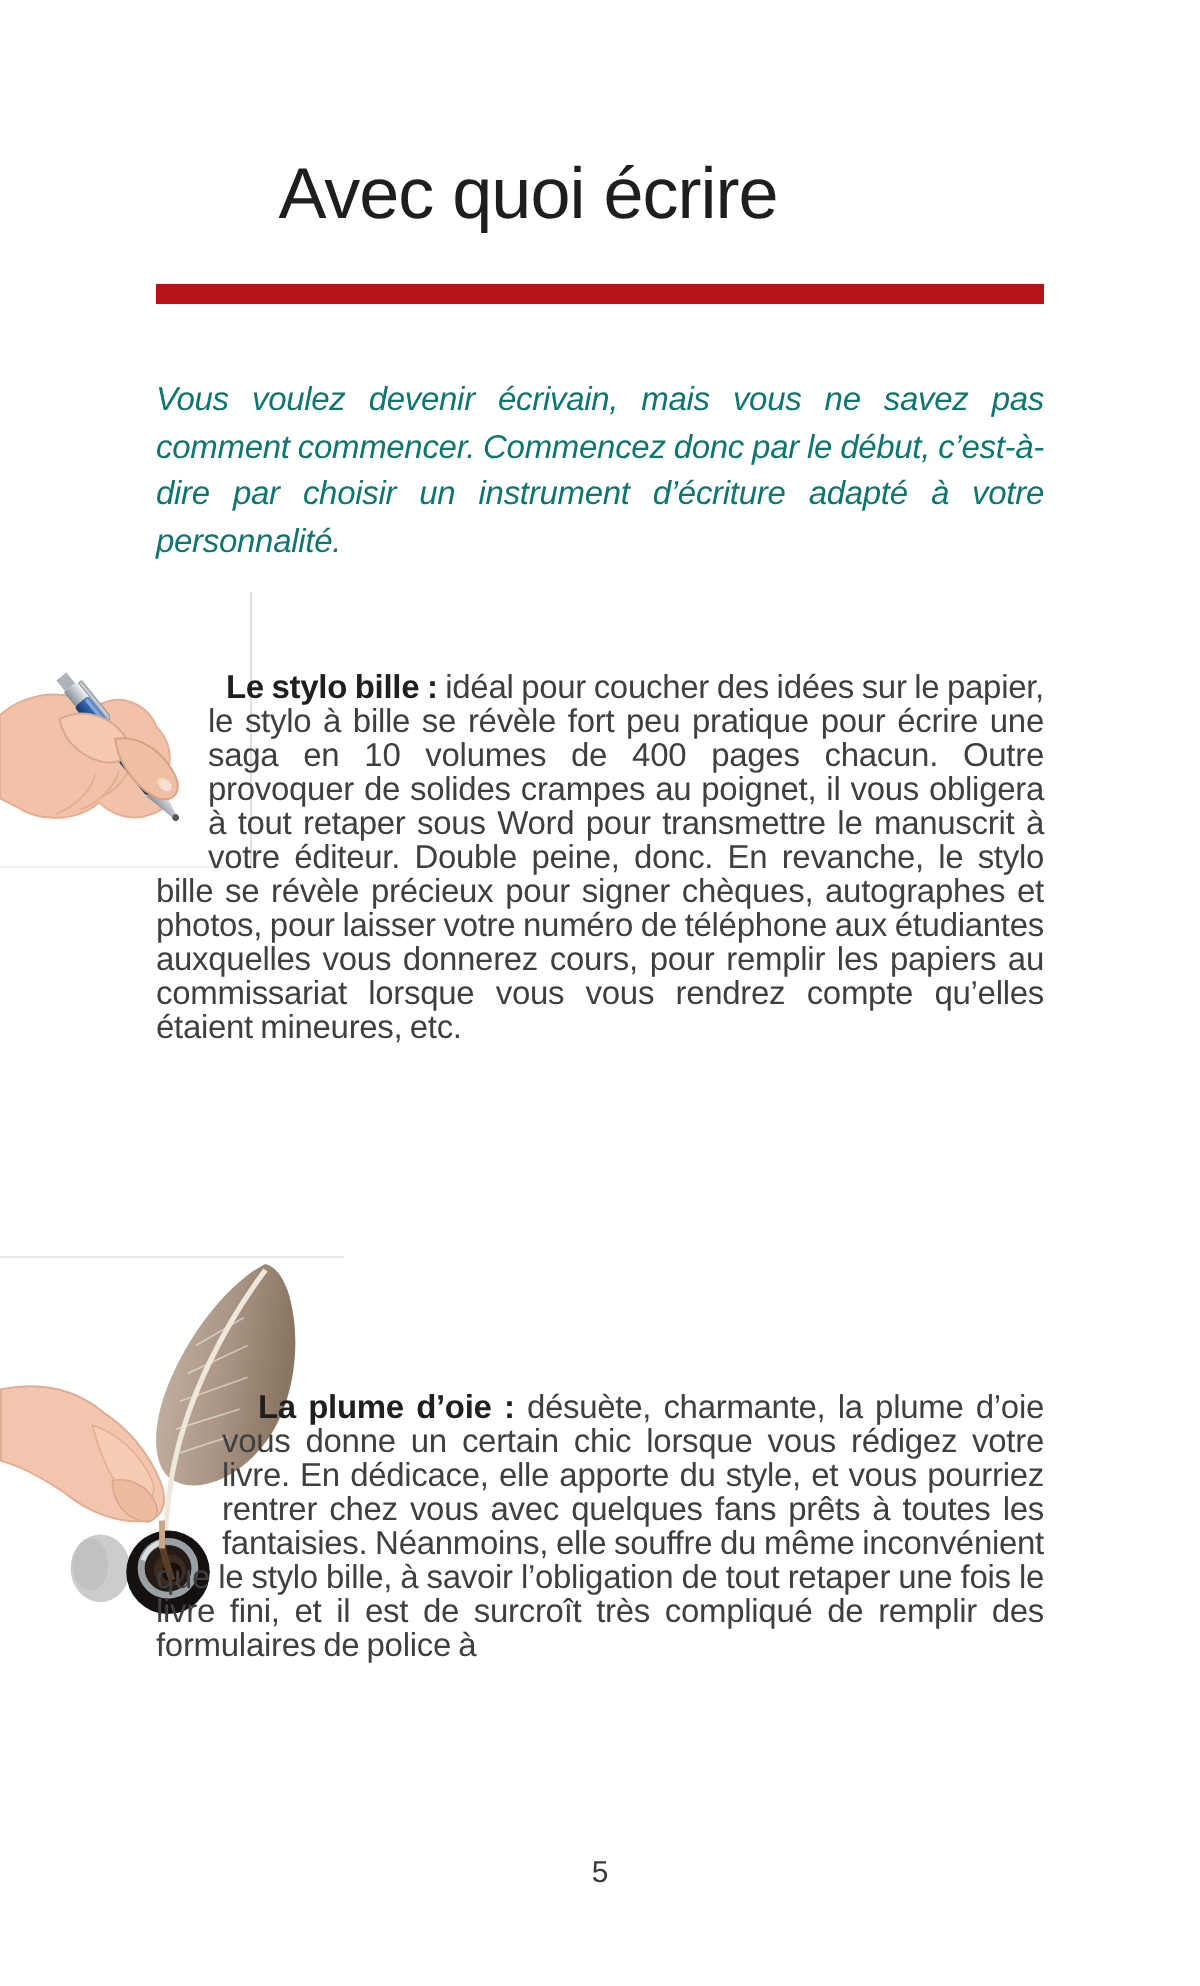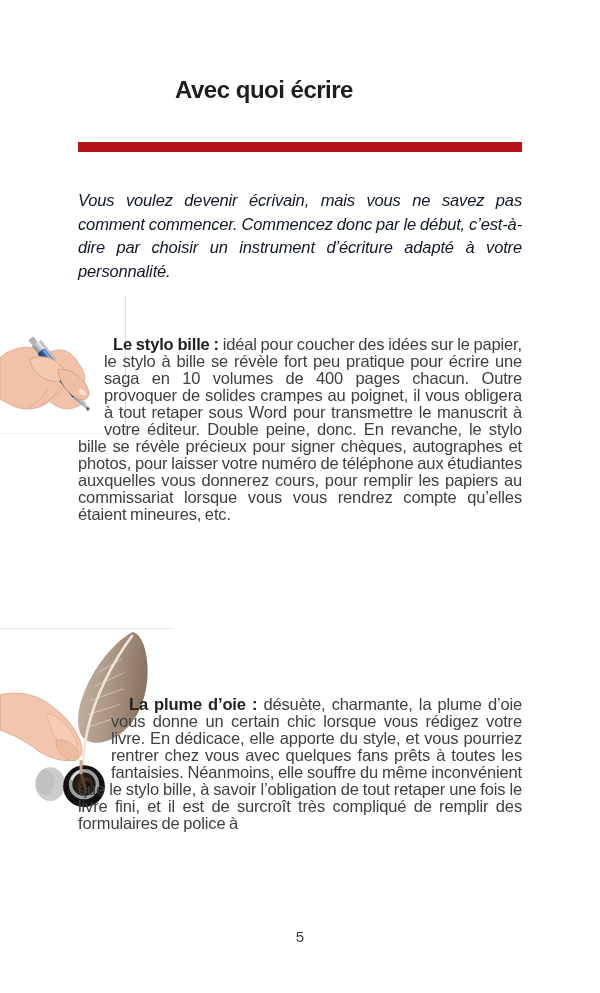--- a/index.html
+++ b/index.html
@@ -8,34 +8,34 @@
     position:relative;
     width:600px; height:993px;
     background:#ffffff;
     overflow:hidden;
     font-family:"Liberation Sans", sans-serif;
     color:#3f3f3f;
   }
   .chapter-title {
     position:absolute; left:0; top:76px; width:528px;
     text-align:center;
-    font-size:24px; font-weight:700; letter-spacing:-0.5px;
+    font-size:36px; font-weight:400; letter-spacing:-0.5px;
     color:#1e1e1e;
   }
   .red-rule {
     position:absolute; left:78px; top:142px;
     width:444px; height:10px;
   }
   .intro {
     position:absolute; left:78px; top:189px; width:444px;
     font-style:italic;
     font-size:16.5px; line-height:23.5px;
     letter-spacing:-0.15px; word-spacing:-0.5px;
     text-align:justify;
-    color:#0f172a;
+    color:#0f766e;
   }
   .body-para {
     position:absolute; left:78px; width:444px;
     font-size:16.5px; line-height:17px;
     letter-spacing:-0.15px; word-spacing:-0.8px;
     text-align:justify;
     color:#3f3f3f;
   }
   .para-stylo { top:336px; text-indent:9px; }
   .para-plume { top:696px; text-indent:18px; }

